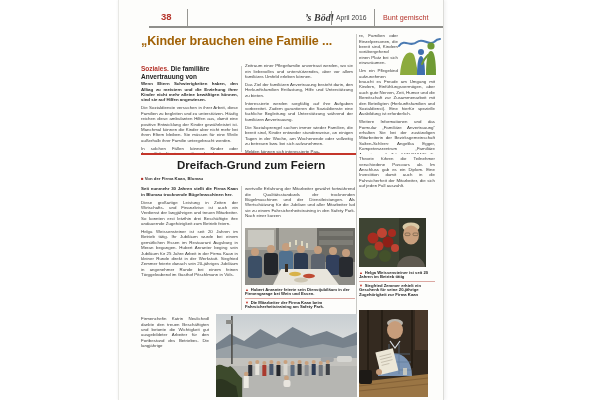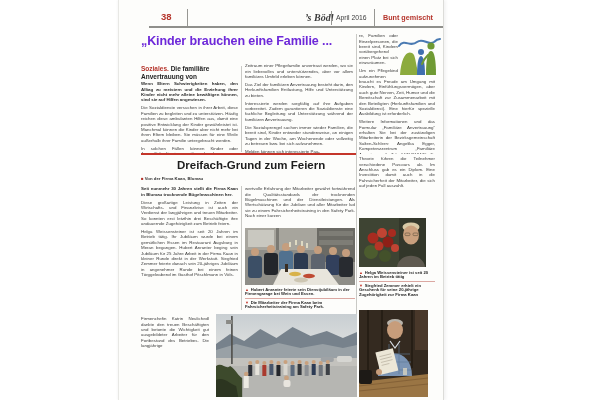--- a/index.html
+++ b/index.html
@@ -7,29 +7,29 @@
               font-family:"Liberation Sans", sans-serif; }
   .page { position:absolute; left:118px; top:0; width:326px; height:400px;
           background:#fdfdfb; border-left:1px solid #e8e8e5; border-right:1px solid #dcdcd9;
           box-shadow:2px 0 3px rgba(0,0,0,.05), -1px 0 2px rgba(0,0,0,.03); overflow:hidden; }
   .abs { position:absolute; }
   
   .s { transform:scale(0.5); transform-origin:0 0; width:200%;
        font-size:8.8px; line-height:10.8px; color:#3b3b3b; text-align:justify; }
   .s p { margin:0 0 5px 0; }
   .lede { font-weight:bold; color:#2a2a2a; }
-  .hd1 { font-weight:bold; font-size:12.5px; line-height:14.5px; color:#6d28d9; letter-spacing:-0.1px; }
+  .hd1 { font-weight:bold; font-size:12.5px; line-height:14.5px; color:#a16207; letter-spacing:-0.1px; }
   .hd2 { font-weight:bold; font-size:11.5px; color:#1d1d1d; }
   .kickbox { font-size:13px; line-height:15px; text-align:left; }
   .kick { color:var(--accent-red,#b5342b); font-weight:bold; }
   .subhead { font-weight:bold; color:#222; }
   .pagenum { color:var(--accent-red,#b5342b); font-weight:bold; font-size:9.5px; }
   .pub { font-family:"Liberation Serif", serif; font-style:italic; font-weight:bold; font-size:10px; color:#3c3c3c; }
   .date { font-size:6.8px; color:#3c3c3c; }
-  .section { color:var(--accent-red,#b5342b); font-weight:bold; font-size:7.2px; }
+  .section { color:var(--accent-red,#b5342b); font-weight:normal; font-size:7.2px; }
   .vdiv { width:1px; background:#979793; }
   .coldiv { width:1px; background:#c9c9c5; }
   .hrule { height:2px; background:#8f8f8b; }
   .redrule { height:2px; background:var(--rule-red,#c4352a); }
   .pinkrule { height:1px; background:#dba8a2; }
   .cap { font-size:8.4px; line-height:9.4px; font-weight:bold; color:#262626; text-align:left; }
   .tri { color:var(--rule-red,#c4352a); font-size:8px; margin-right:1px; }
   .byl { font-size:8.6px; line-height:10px; font-weight:bold; color:#333; text-align:left; }
   .bsq { color:var(--accent-red,#b5342b); }
   .logo-spacer { float:right; width:74px; height:88px; }

